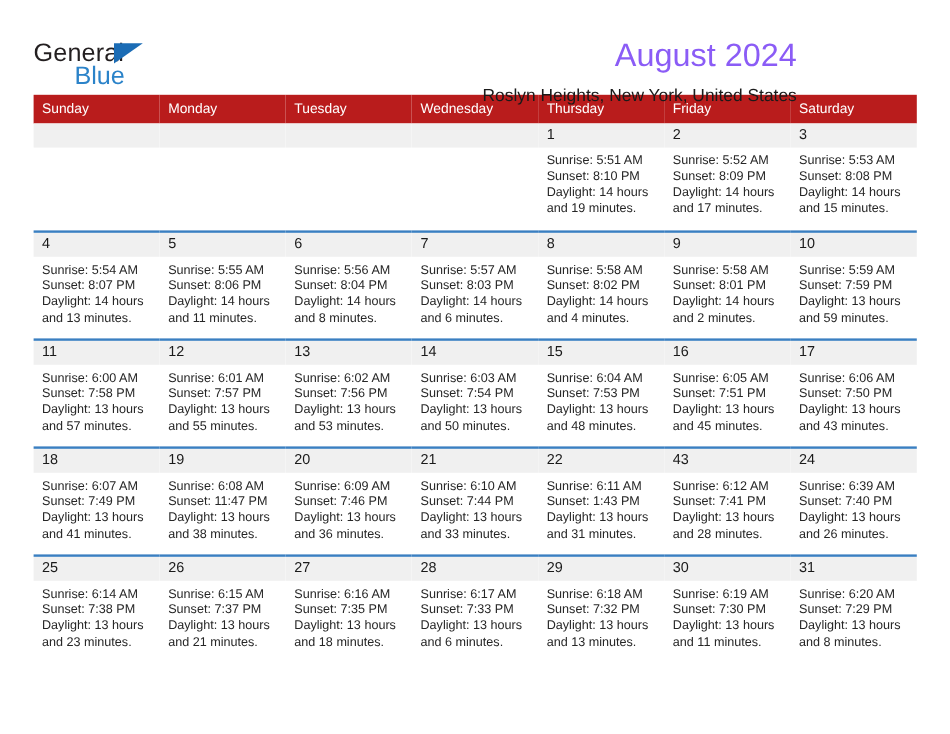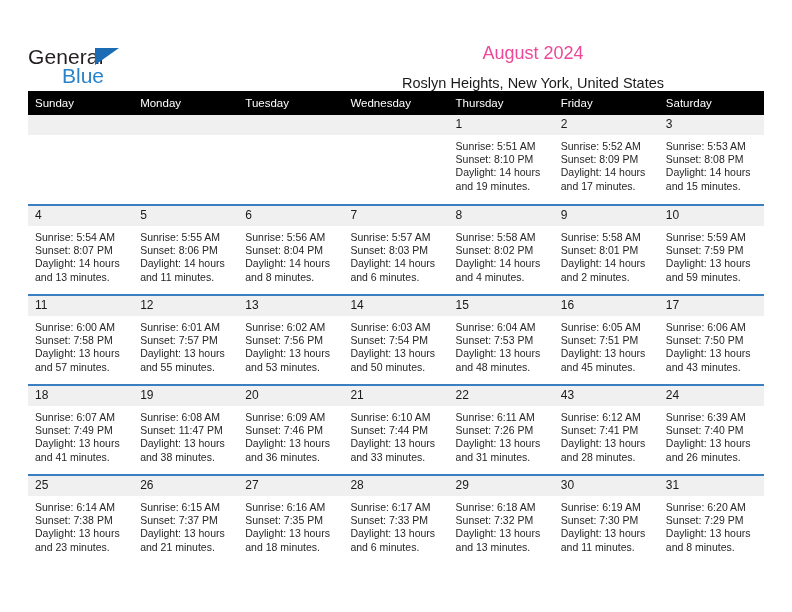--- a/index.html
+++ b/index.html
@@ -12,21 +12,21 @@
     height: 612px;
     font-family: "Liberation Sans", sans-serif;
     color: #1a1a1a;
     overflow: hidden;
   }
   .page {
     position: relative;
     width: 692px;
     height: 612px;
     box-sizing: border-box;
-    padding: 16px 28px;
+    padding: 4px 28px;
   }
 
   
   .header {
     display: flex;
     align-items: flex-start;
     justify-content: space-between;
     padding-top: 28px;
     height: 62px;
     box-sizing: border-box;
@@ -60,44 +60,43 @@
     left: 34px;
     top: 21px;
     font-size: 21px;
     color: #2b83c9;
   }
   .title-block {
     text-align: right;
     padding-top: 0px;
   }
   .cal-title {
-    font-size: 18px;
-    color: #ec4899;
+    font-size: 27px;
+    color: #8b5cf6;
     line-height: 1.05;
     font-weight: normal;
     margin: 0;
-    text-align: center;
   }
   .cal-subtitle {
     font-size: 14.5px;
     color: #1a1a1a;
     margin: 0;
     padding-top: 12px;
     line-height: 1.2;
   }
 
   
   .calendar {
     margin-top: 13px;
     width: 736px;
     border-collapse: collapse;
     table-layout: fixed;
   }
   .calendar th {
-    background: #000000;
+    background: #b91c1c;
     color: #ffffff;
     font-size: 11.5px;
     font-weight: normal;
     text-align: left;
     padding: 6px 0 6px 7px;
     height: 21px;
     box-sizing: border-box;
   }
   .calendar td {
     vertical-align: top;
@@ -422,21 +421,21 @@
                 <div>Daylight: 13 hours</div>
                 <div>and 33 minutes.</div>
               </div>
             </div>
           </td>
           <td>
             <div class="cell">
               <div class="daynum">22</div>
               <div class="info">
                 <div>Sunrise: 6:11 AM</div>
-                <div>Sunset: 7:26 PM</div>
+                <div>Sunset: 1:43 PM</div>
                 <div>Daylight: 13 hours</div>
                 <div>and 31 minutes.</div>
               </div>
             </div>
           </td>
           <td>
             <div class="cell">
               <div class="daynum">43</div>
               <div class="info">
                 <div>Sunrise: 6:12 AM</div>

